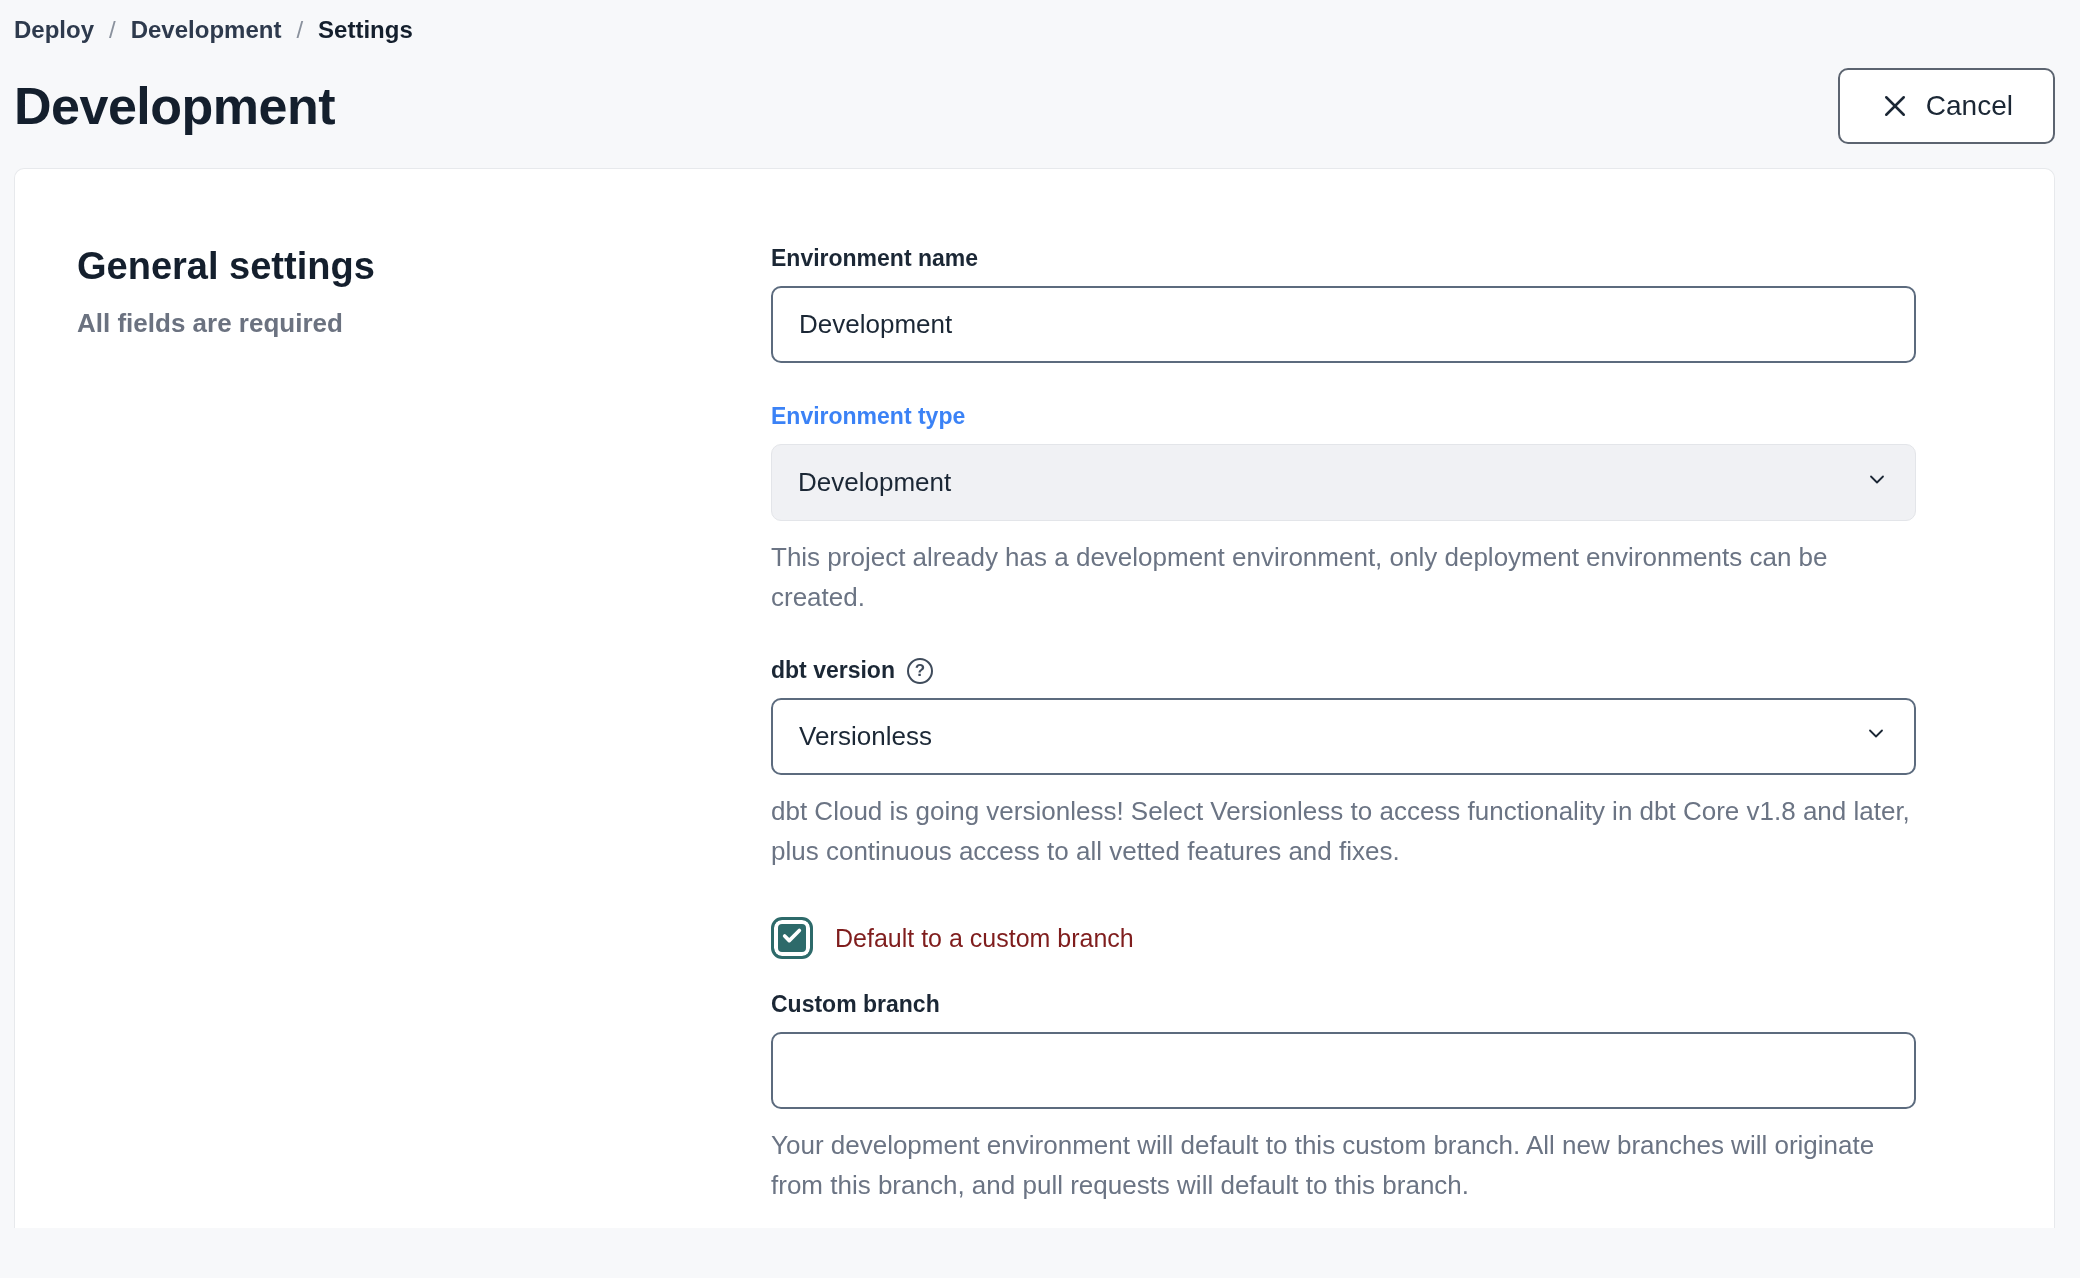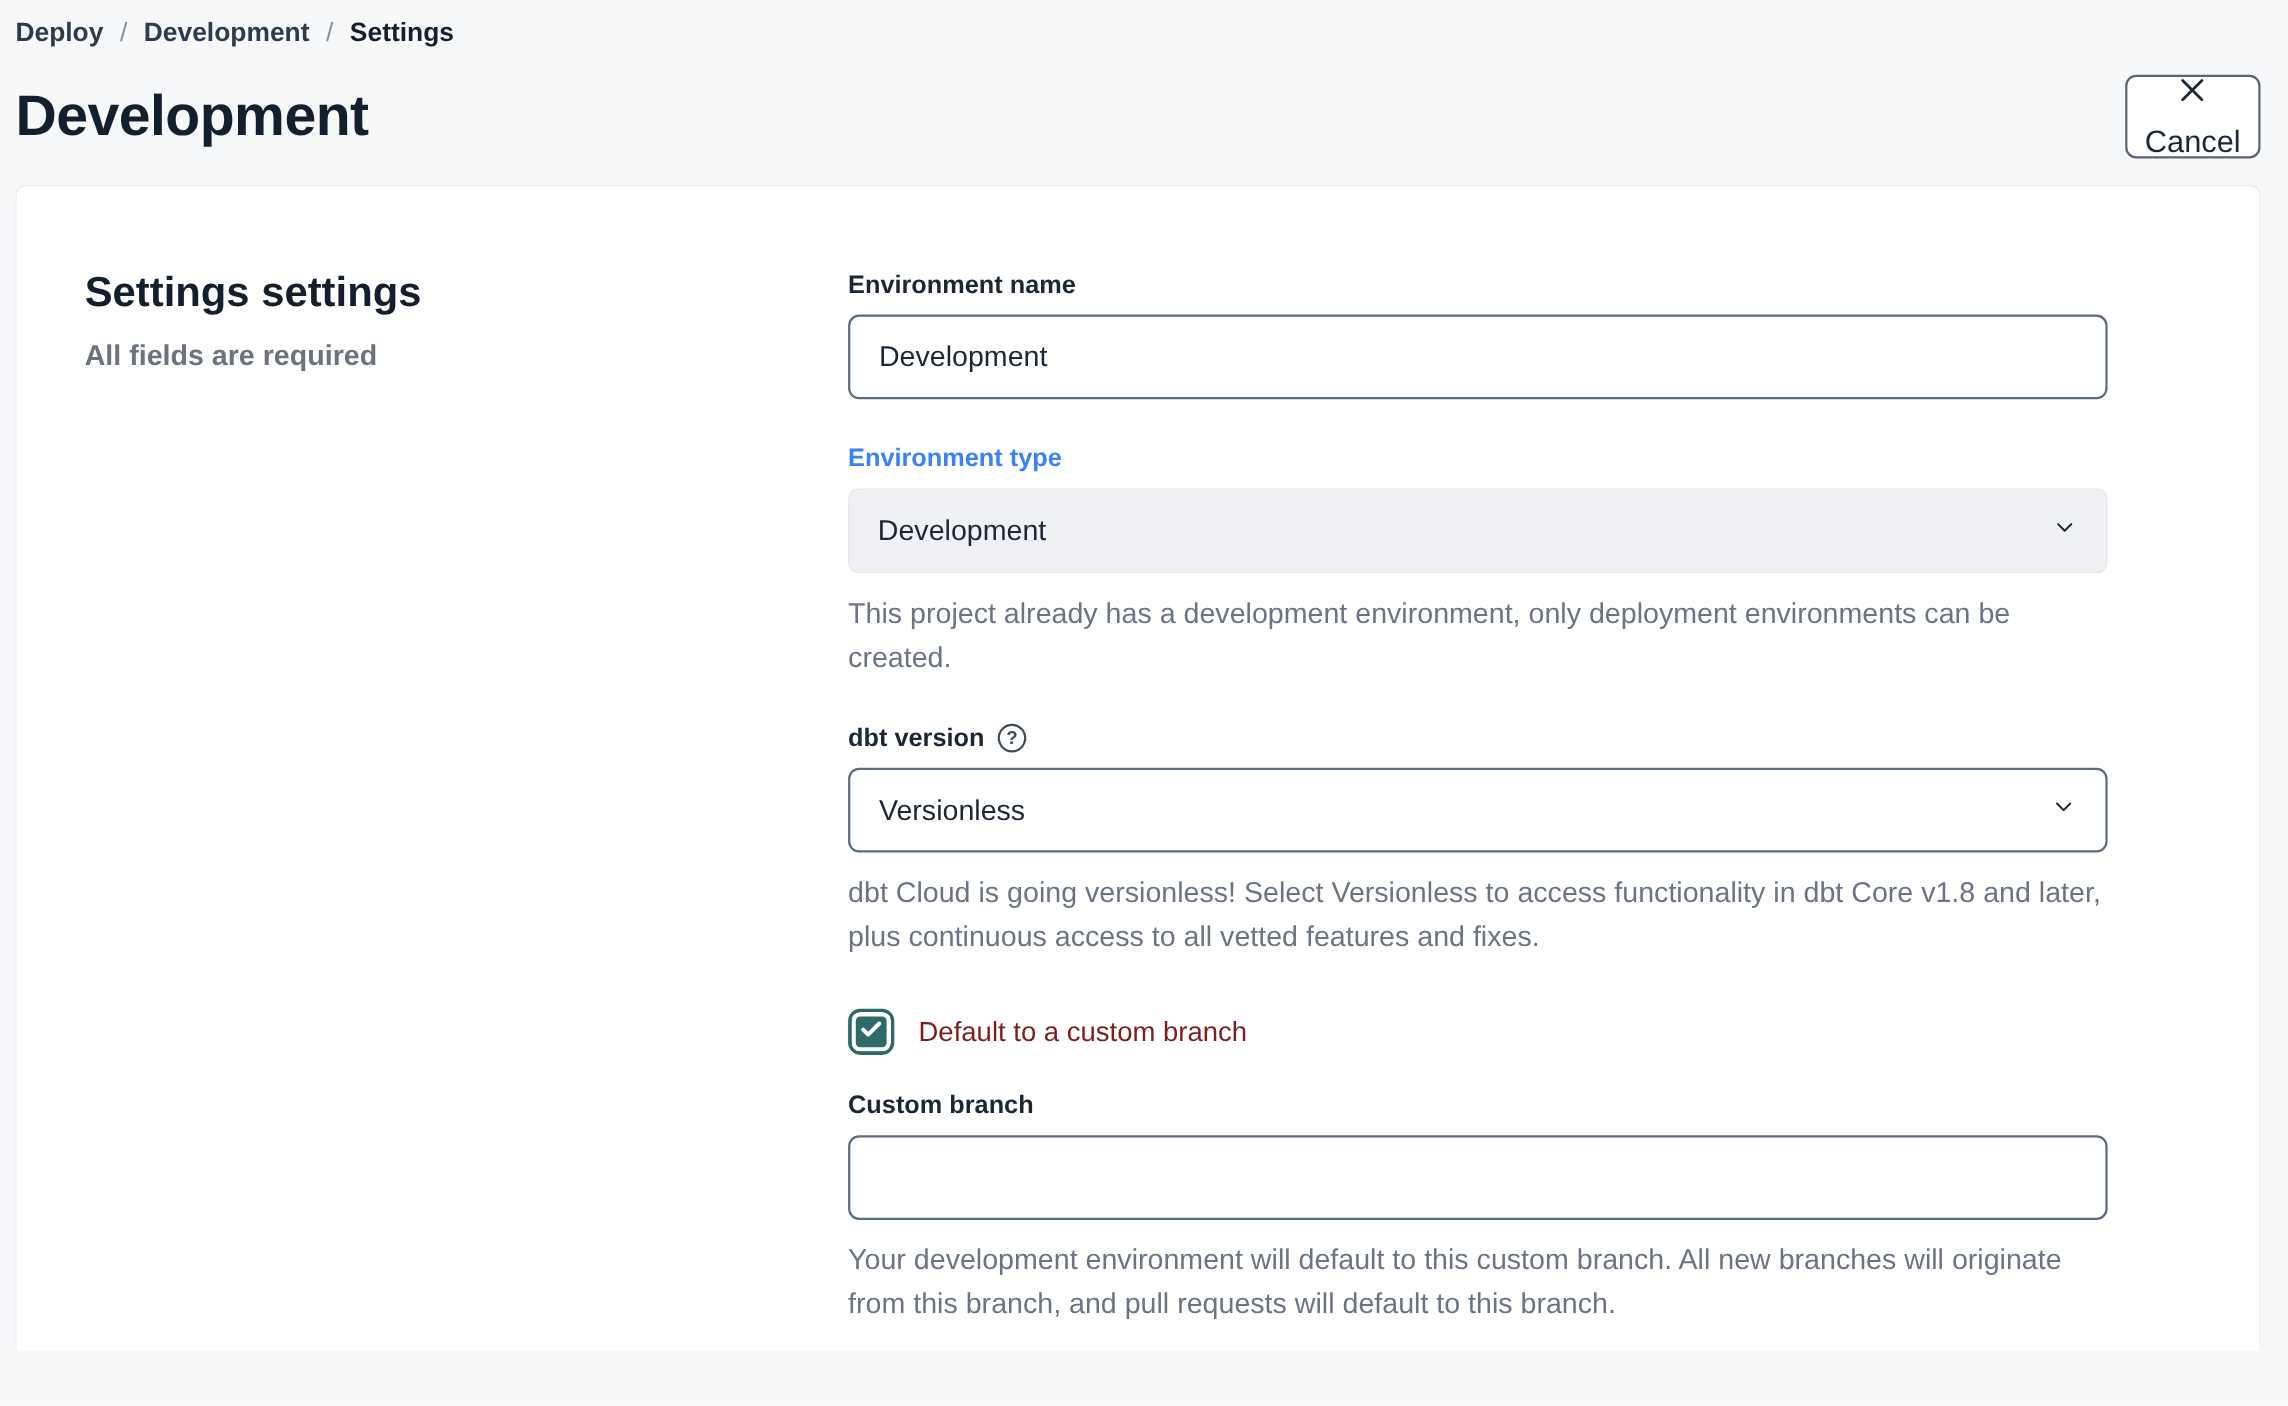--- a/index.html
+++ b/index.html
@@ -13,21 +13,21 @@
   .header { padding:16px 25px 0 14px; }
   .breadcrumb { display:flex; align-items:center; gap:15px; font-size:24px; font-weight:700; }
   .crumb { color:#2e3a4d; cursor:pointer; }
   .crumb.current { color:#141f2d; cursor:default; }
   .crumb-sep { color:#8a919d; font-weight:400; }
   .title-row { display:flex; justify-content:space-between; align-items:center; margin-top:24px; }
   .page-title { font-size:52px; font-weight:700; color:#141f2d; letter-spacing:-0.5px; }
   .header-buttons { display:flex; gap:18px; }
   .btn {
     height:76px; border-radius:10px; display:flex; align-items:center; justify-content:center;
-    gap:16px; font-size:28px; font-weight:500; padding:0 16px; cursor:pointer; font-family:inherit;flex-direction:column;
+    gap:16px; font-size:28px; font-weight:500; padding:0 40px; cursor:pointer; font-family:inherit;
   }
   .btn-cancel { background:#ffffff; border:2px solid #5c6470; color:#1b2735; }
   .btn-save   { background:#2d6a6a; border:2px solid #2d6a6a; color:#ffffff; }
   .btn svg { display:block; }
 
   .card {
     margin:24px 25px 0 14px;
     background:#ffffff;
     border:1px solid #e7e9ec;
     border-bottom:none;
@@ -97,21 +97,21 @@
           </svg>
         </span>
         <span>Cancel</span>
       </button>
     </div>
   </div>
 </div>
 
 <div class="card">
   <div class="card-left">
-    <div class="section-title">Settings settings</div>
+    <div class="section-title">General settings</div>
     <div class="section-subtitle">All fields are required</div>
   </div>
 
   <div class="card-form">
 
     <div class="field-group">
       <div class="field-label">Environment name</div>
       <input class="text-input" type="text" value="Development" style="">
     </div>
 

